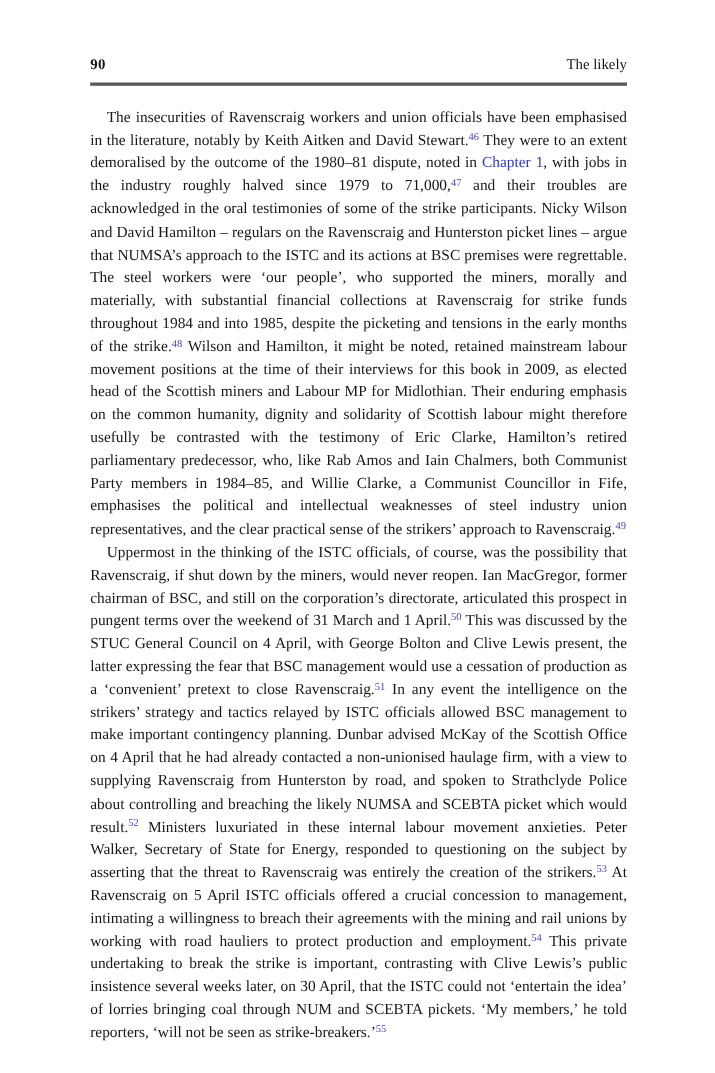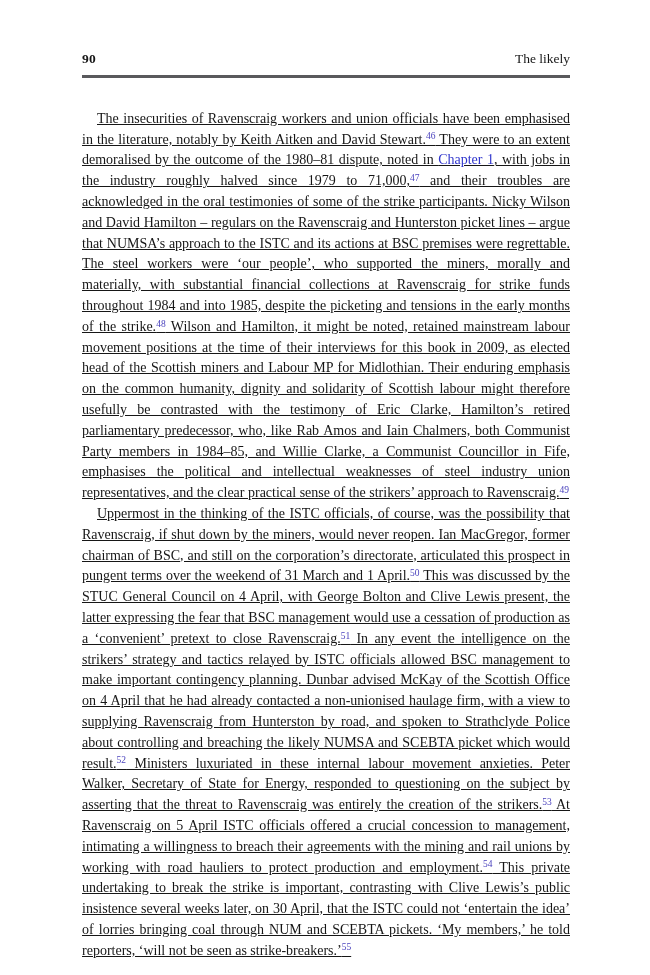--- a/index.html
+++ b/index.html
@@ -32,26 +32,25 @@
   }
   .page-number { font-weight: 700; letter-spacing: 0.3px; }
   .running-head { font-weight: 400; }
   .header-rule {
     height: 3px;
     background: var(--rule-color);
     margin-top: 8px;
     border: none;
   }
   .body-text {
-    margin-top: 31px;
+    margin-top: 20px;
     font-size: 14px;
     line-height: 20.8px;
     text-align: justify;
     text-justify: inter-word;
-    text-decoration: underline;
   }
   .para {
     margin: 0;
     text-indent: 15px;
   }
   .fnref {
     color: var(--footnote-color);
     font-size: 9.5px;
     line-height: 0;
     vertical-align: baseline;

